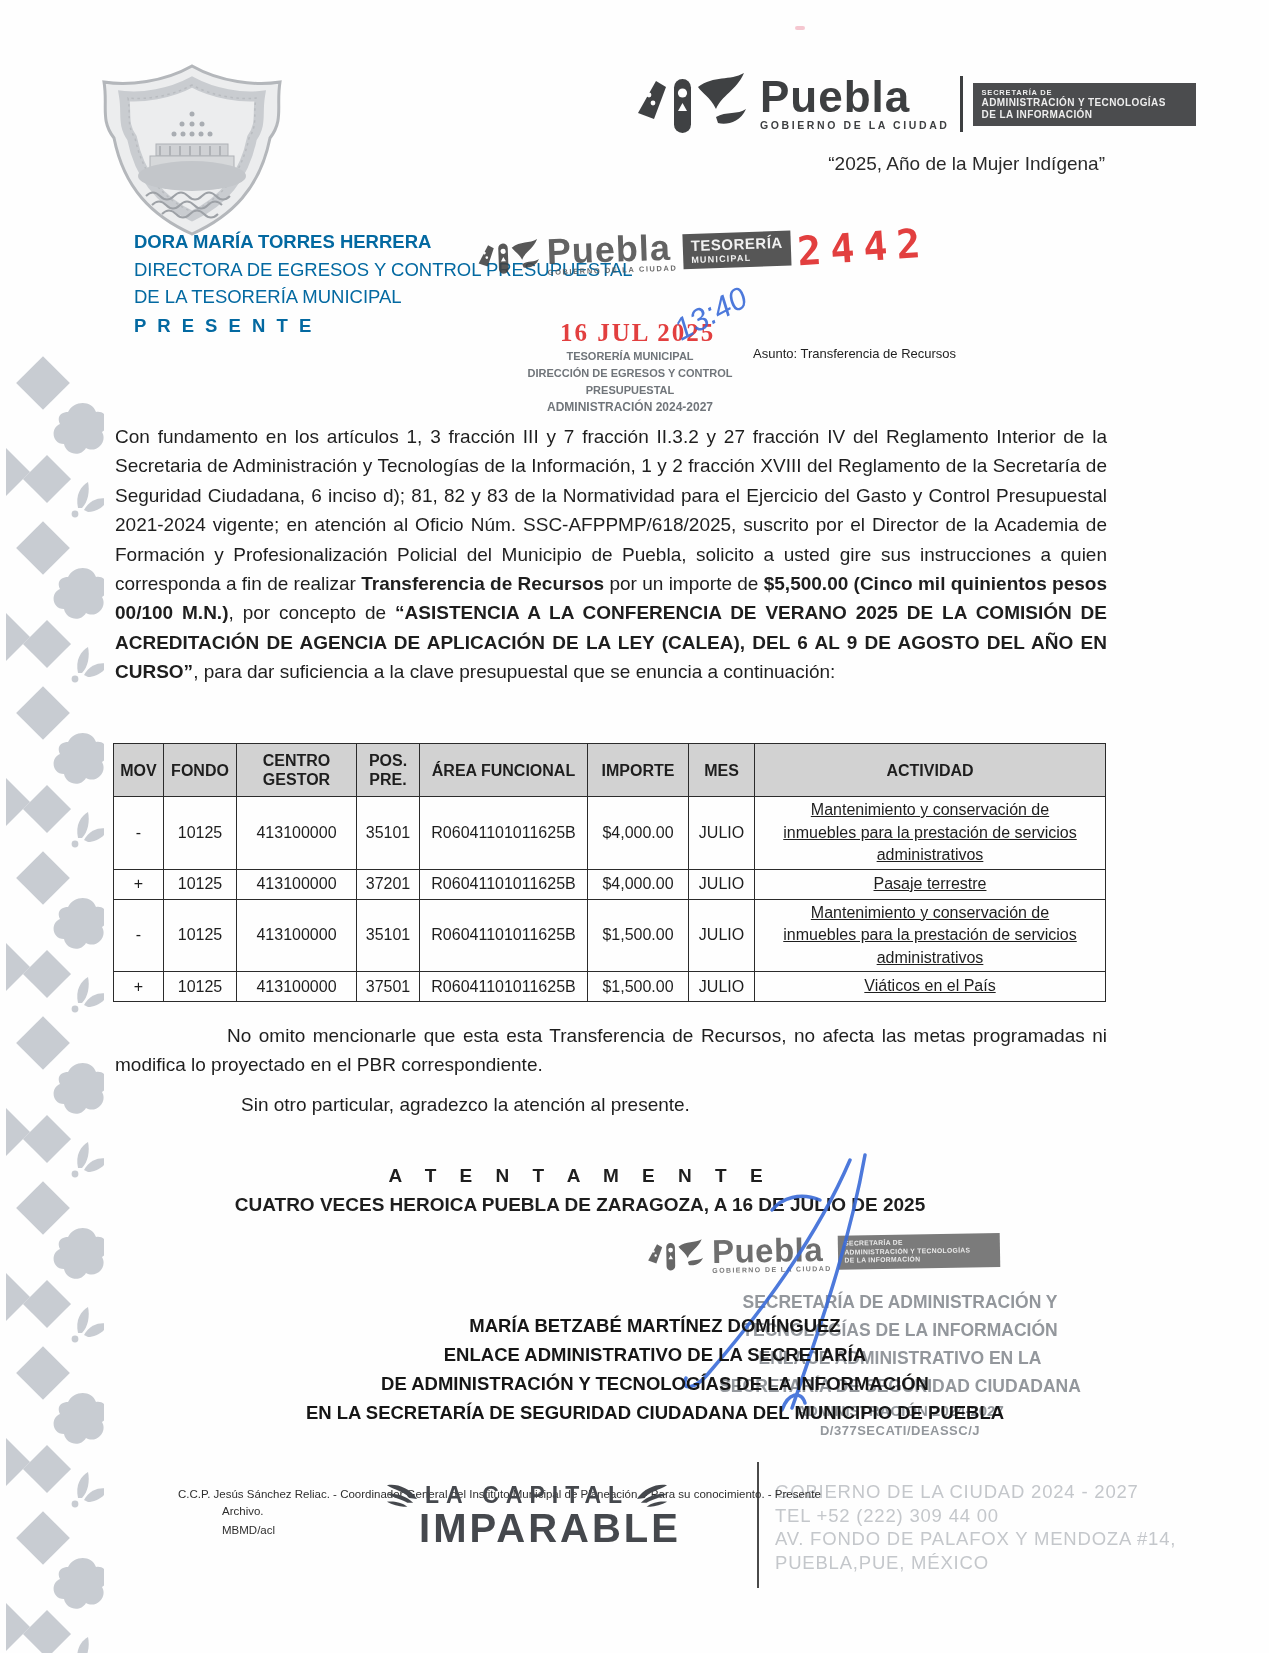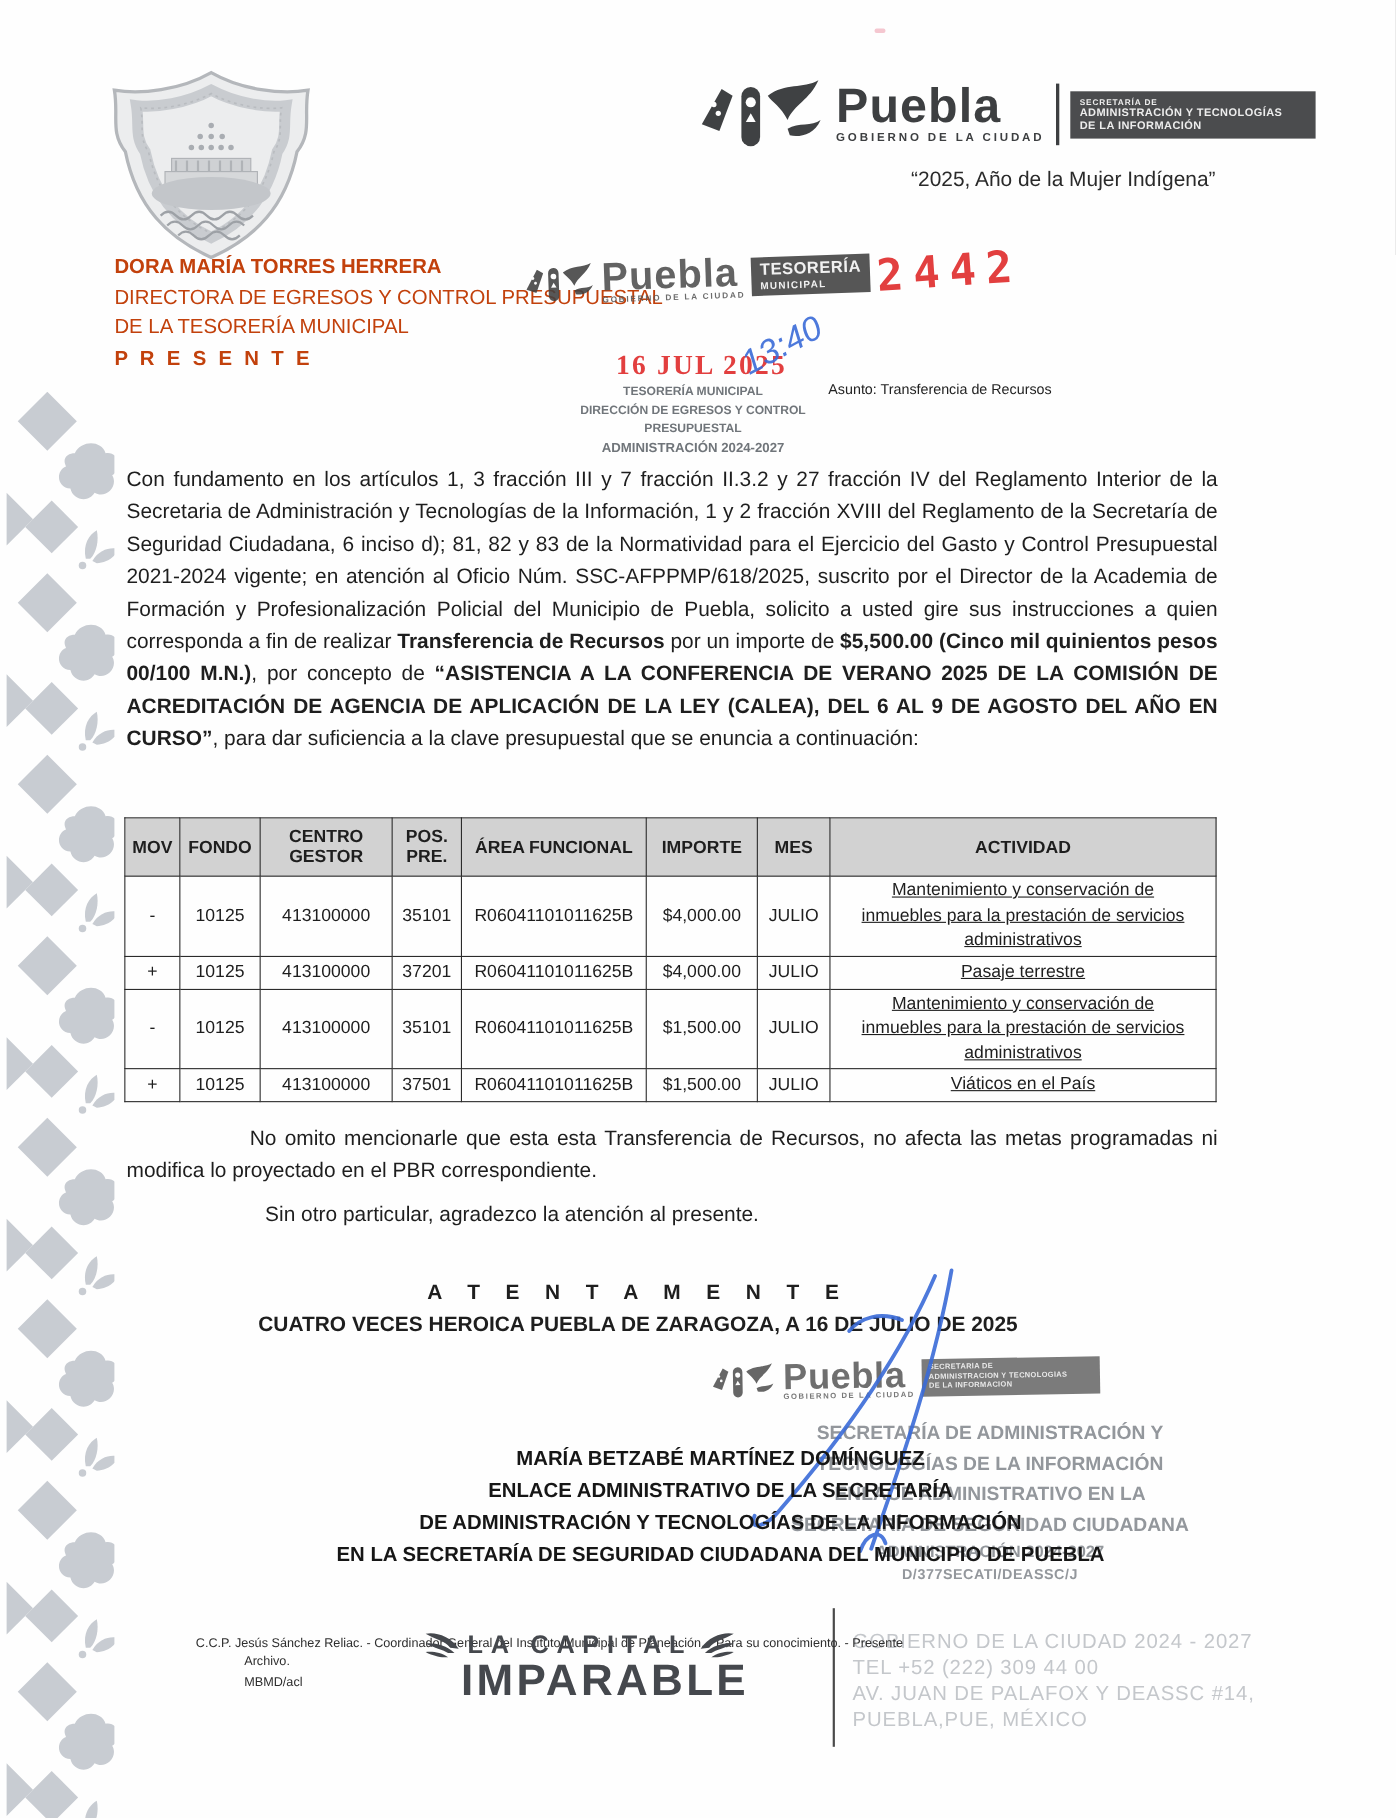--- a/index.html
+++ b/index.html
@@ -20,21 +20,21 @@
   .pueblatag{font-size:10.5px;font-weight:700;color:#3d3f41;letter-spacing:2.6px;margin-top:2px;}
   .hdivider{width:3px;height:56px;background:#3d3f41;}
   .hbox{background:#4b4c4e;color:#ededed;padding:5px 9px;width:205px;}
   .hbox .l1{font-size:7.5px;font-weight:600;letter-spacing:.8px;}
   .hbox .l2,.hbox .l3{font-size:10px;font-weight:800;letter-spacing:.4px;line-height:12px;}
 
   .yearlegend{left:560px;top:153px;width:545px;text-align:right;font-size:19px;color:#2a2a2a;}
   .oficionum{left:560px;top:180px;width:545px;text-align:right;font-size:19.5px;font-weight:600;color:#222;}
 
   
-  .addr{left:104px;top:228px;font-size:18.5px;line-height:27.5px;font-weight:500;color:#c2410c;}
+  .addr{left:134px;top:228px;font-size:18.5px;line-height:27.5px;font-weight:500;color:#0369a1;}
   .addr .nm{font-weight:600;}
   .addr .pres{font-weight:600;letter-spacing:3px;margin-top:1px;}
 
   
   .rstamp{left:475px;top:222px;display:flex;align-items:center;gap:6px;opacity:.88;
           filter:grayscale(1);transform:rotate(-2deg);}
   .rstamp .wordcol{display:flex;flex-direction:column;}
   .rword{font-size:36px;font-weight:800;color:#4c4e50;line-height:32px;letter-spacing:1px;}
   .rtag{font-size:7.5px;font-weight:700;color:#55585a;letter-spacing:1.6px;}
   .rbox{background:#3e3f41;color:#f0f0f0;padding:4px 8px;line-height:1;}
@@ -358,17 +358,17 @@
           <use href="#wingL"></use>
         </svg>
     </div>
     <div class="imparable">IMPARABLE</div>
   </div>
 
   <div class="abs fdivider"></div>
   <div class="abs ftxt">
     <div>GOBIERNO DE LA CIUDAD 2024 - 2027</div>
     <div>TEL +52 (222) 309 44 00</div>
-    <div>AV. JUAN DE PALAFOX Y DEASSC #14,</div>
+    <div>AV. FONDO DE PALAFOX Y MENDOZA #14,</div>
     <div>PUEBLA,PUE, MÉXICO</div>
   </div>
 
 </div>
 
 </body></html>

